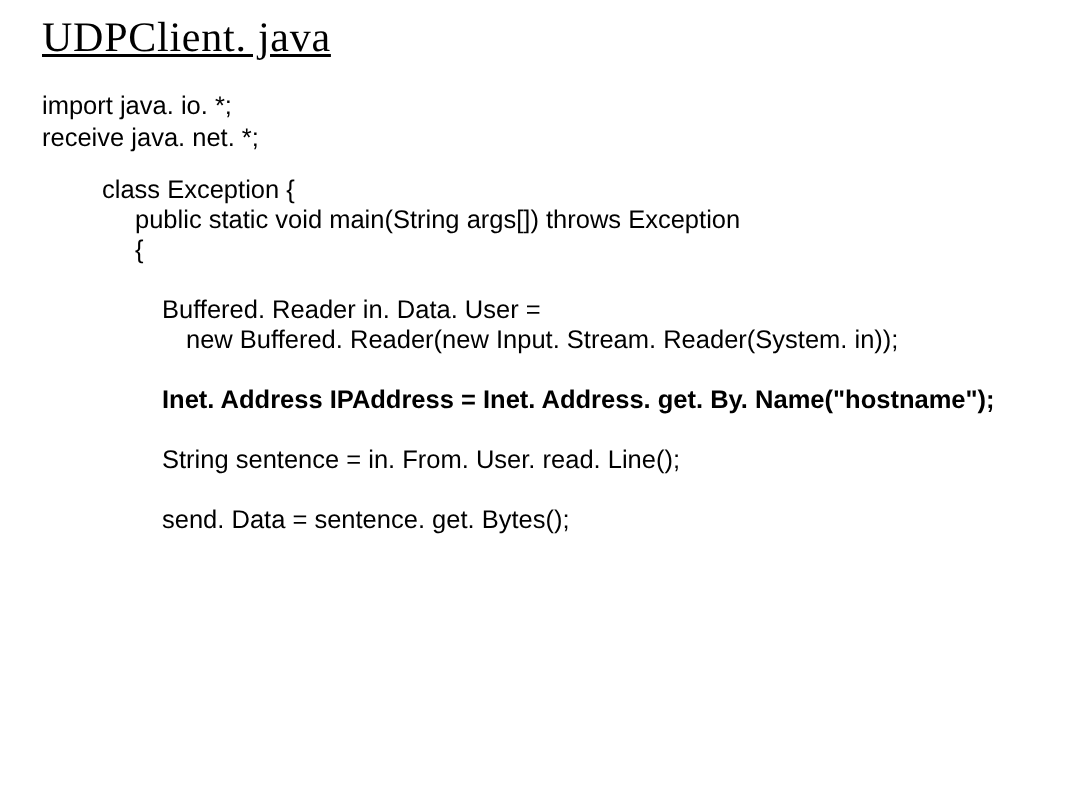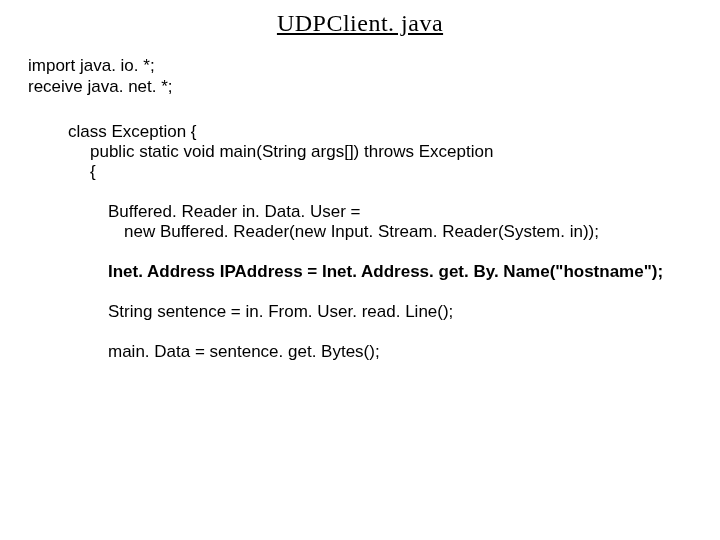--- a/index.html
+++ b/index.html
@@ -10,32 +10,31 @@
     background: #fff;
     font-family: Verdana, Geneva, sans-serif;
     color: #000;
   }
   .slide {
     box-sizing: border-box;
     padding: 10px 28px 0 28px;
   }
   .title {
     font-family: "Times New Roman", Times, serif;
-    font-size: 24px;
+    font-size: 28px;
     font-weight: 400;
     color: #000;
     text-decoration: underline;
     margin: 0 0 18px 0;
     letter-spacing: 0.5px;
-    text-align: center;
   }
   .imports {
     font-size: 17px;
     line-height: 1.25;
-    margin-bottom: 24px;
+    margin-bottom: 14px;
   }
   .codeblock {
     margin-left: 40px;
     font-size: 17px;
     line-height: 1.18;
   }
   .ind1 { padding-left: 22px; }
   .ind2 { padding-left: 40px; }
   .bold { font-weight: 700; }
   .grp { margin-bottom: 20px; }
@@ -66,17 +65,17 @@
     </div>
 
 
     <div class="grp bold" style="padding-left:0">
       <div class="ind2">Inet. Address IPAddress = Inet. Address. get. By. Name("hostname");</div>
     </div>
 
 
     <div class="grp ind2">String sentence = in. From. User. read. Line();</div>
 
-    <div class="ind2">main. Data = sentence. get. Bytes();</div>
+    <div class="ind2">send. Data = sentence. get. Bytes();</div>
 
   </div>
 
 </div>
 
 </body></html>

